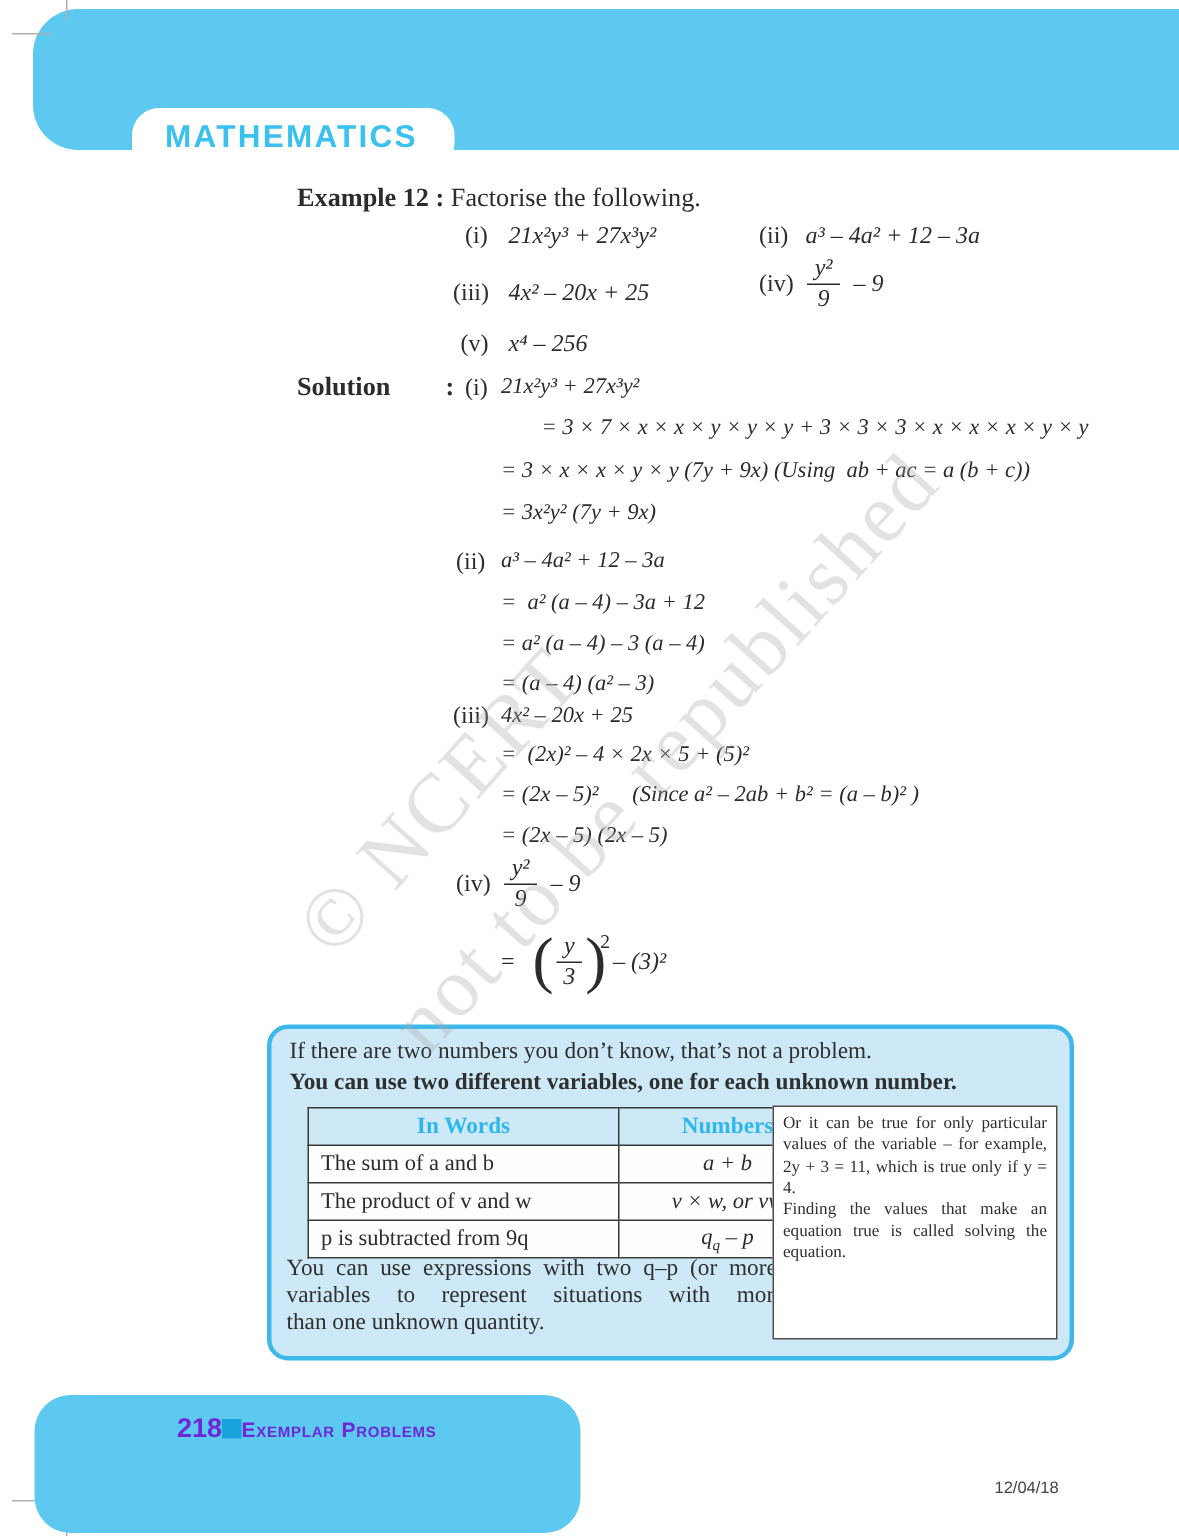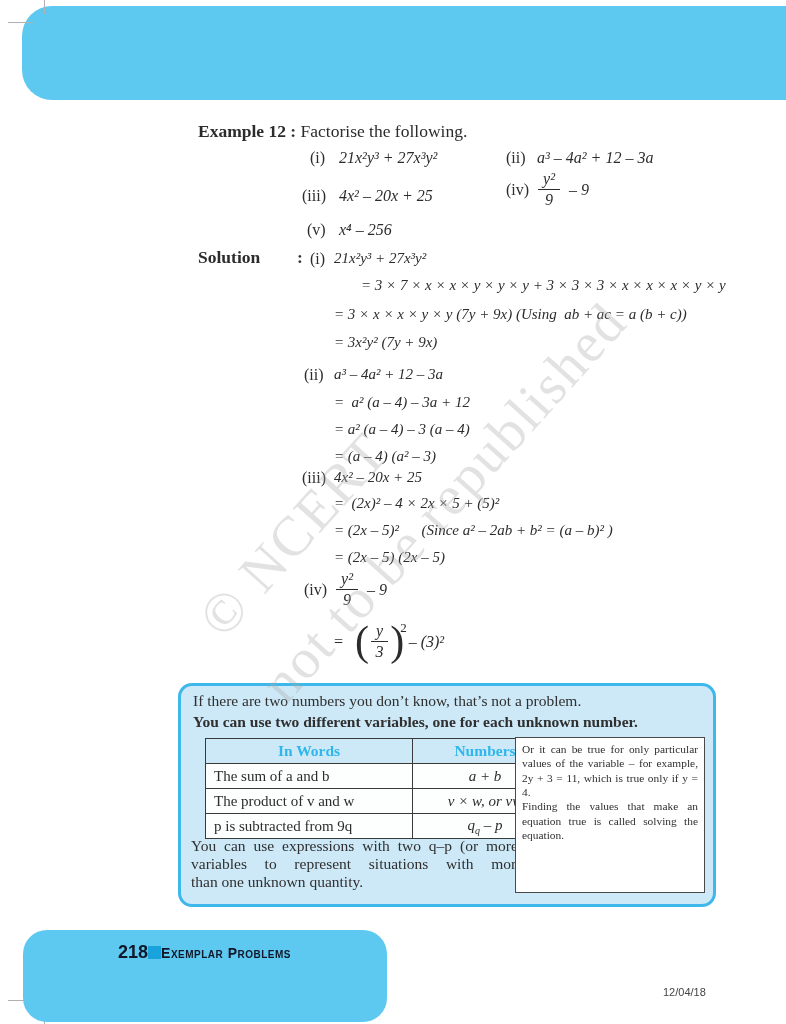--- a/index.html
+++ b/index.html
@@ -58,33 +58,36 @@
   .ib-note{position:absolute;left:10px;top:151px;width:332px;font-size:15.5px;color:#2f2f2f;}
   .ib-note .jl{text-align:justify;text-align-last:justify;}
   .sidebox{position:absolute;left:334px;top:51px;width:176px;height:146px;
            background:#ffffff;border:1.5px solid #4a4a4a;padding:4px 6px;
            font-size:11.4px;line-height:1.26;color:#2f2f2f;text-align:justify;}
 
   
   .footer-band{position:absolute;left:23px;top:930px;width:364px;height:92px;
                background:#5ec9f0;border-radius:24px;}
   .footer-row{position:absolute;left:95px;top:12px;display:flex;align-items:center;
-              font-family:"Liberation Sans", sans-serif;color:#0f172a;}
+              font-family:"Liberation Sans", sans-serif;color:#6d28d9;}
   .pgnum{font-size:18px;font-weight:bold;}
   .fsq{width:13px;height:13px;background:#18a3dd;}
   .booklbl{font-size:14px;font-weight:bold;font-variant:small-caps;letter-spacing:0.5px;}
   .date{position:absolute;left:663px;top:986px;font-family:"Liberation Sans", sans-serif;
         font-size:11px;color:#444;}
 </style>
 </head>
 <body>
 
 <div class="page">
 
   <div class="top-band"></div>
+  <div class="title-box">
+    <span class="title-text">MATHEMATICS</span>
+  </div>
 
   <div class="crop tl-v"></div>
   <div class="crop tl-h"></div>
   <div class="crop bl-h"></div>
   <div class="crop bl-v"></div>
 
   <div class="heading" style="left:198px;top:121px;"><span class="b">Example 12 :</span><span> Factorise the following.</span></div>
 
   <span class="ln prob lbl" style="left:310px;top:149px;">(i)</span>
   <span class="ln prob m" style="left:339px;top:149px;">21x²y³ + 27x³y²</span>

